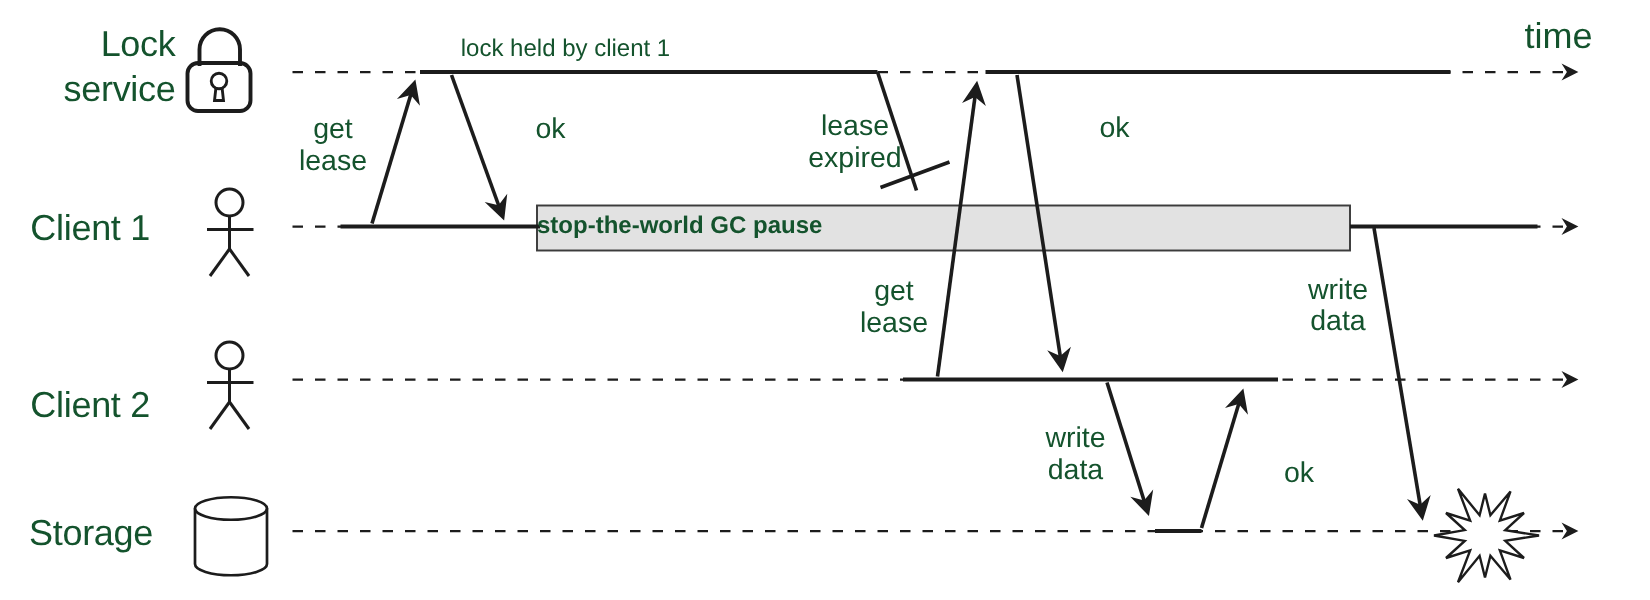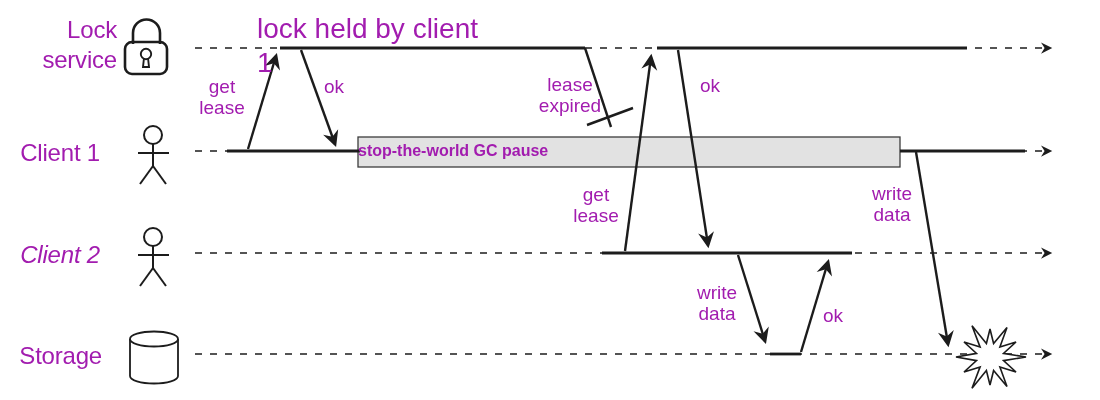--- a/index.html
+++ b/index.html
@@ -1,26 +1,26 @@
 <!DOCTYPE html>
 <html><head>
 <meta charset="utf-8">
 <style>
   html,body{margin:0;padding:0;background:#fff;}
   .stage{
     position:relative;width:1100px;height:400px;background:#fff;overflow:hidden;
-    font-family:"Liberation Sans", sans-serif;color:#a21caf;
+    font-family:"Liberation Sans", sans-serif;color:#14532d;
   }
   .stage svg{position:absolute;left:0;top:0;}
   .lbl{position:absolute;line-height:1.22;white-space:normal;}
   .lane-label{font-size:24px;text-align:right;line-height:30px;letter-spacing:-0.2px;}
-  .ann{font-size:28px;}
+  .ann{font-size:16px;text-align:center;margin-top:11px;}
   .msg{font-size:19px;line-height:21px;}
   .right{text-align:center;}
-  .center{text-align:center;}
+  .center{text-align:center;padding-left:33px;}
   .time-label{font-size:24px;text-align:center;}
   .gc-label{font-size:16px;text-align:left;font-weight:bold;}
 </style>
 </head>
 <body>
 
 <div class="stage">
 
   <svg width="1100" height="400" viewBox="0 0 1100 400">
     <defs>
@@ -88,26 +88,27 @@
     </g>
 
     <g stroke="#1c1c1c" stroke-width="1.8" fill="none">
       <path d="M130,339 v37 a24,7.5 0 0 0 48,0 v-37"></path>
       <ellipse cx="154" cy="339" rx="24" ry="7.5"></ellipse>
     </g>
   </svg>
 
   <div class="lbl lane-label" style="left:20px;top:15px;width:97px;">Lock service</div>
   <div class="lbl lane-label" style="left:13px;top:138px;width:87px;">Client 1</div>
-  <div class="lbl lane-label" style="left:13px;top:240px;width:87px;font-style:italic;">Client 2</div>
+  <div class="lbl lane-label" style="left:13px;top:256px;width:87px;">Client 2</div>
   <div class="lbl lane-label" style="left:13px;top:341px;width:89px;">Storage</div>
 
   <div class="lbl ann" style="left:257px;top:12px;width:240px;">lock held by client 1</div>
   <div class="lbl gc-label" style="position:absolute;left:358px;top:141px;width:300px;">stop-the-world GC pause</div>
 
+  <div class="lbl time-label" style="left:1003px;top:10px;width:72px;">time</div>
 
   <div class="lbl msg right" style="left:196px;top:76px;width:52px;">get lease</div>
   <div class="lbl msg center" style="left:314px;top:76px;width:40px;">ok</div>
   <div class="lbl msg right" style="left:535px;top:74px;width:70px;">lease expired</div>
   <div class="lbl msg right" style="left:570px;top:184px;width:52px;">get lease</div>
   <div class="lbl msg center" style="left:690px;top:75px;width:40px;">ok</div>
   <div class="lbl msg right" style="left:692px;top:282px;width:50px;">write data</div>
   <div class="lbl msg center" style="left:813px;top:305px;width:40px;">ok</div>
   <div class="lbl msg right" style="left:867px;top:183px;width:50px;">write data</div>
 </div>

